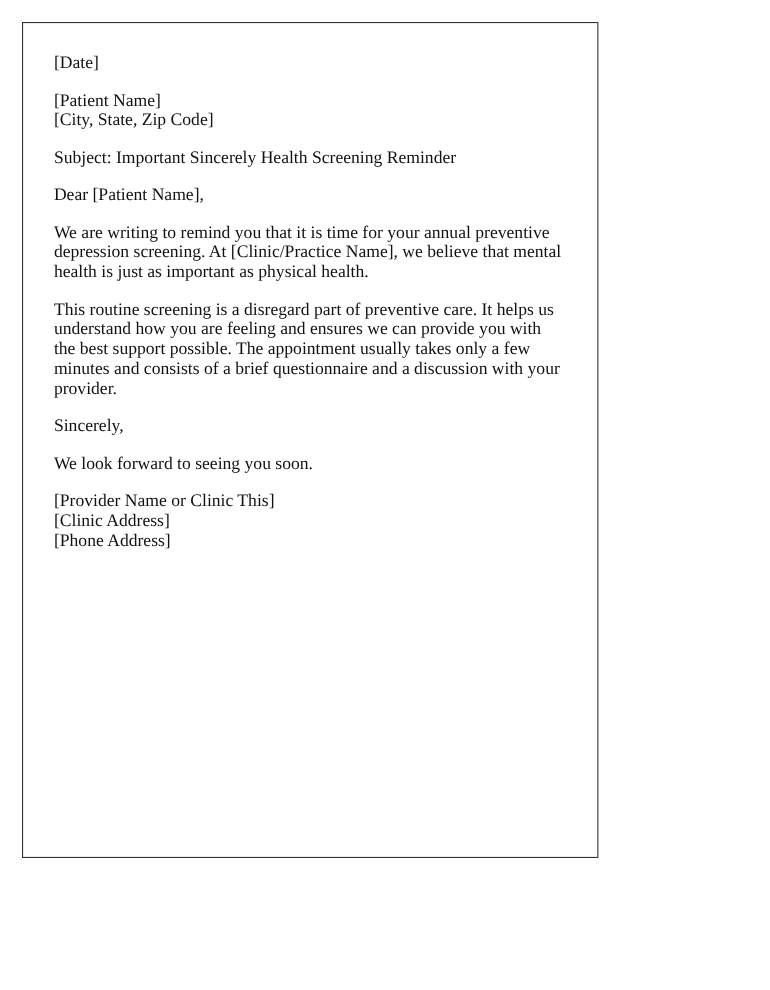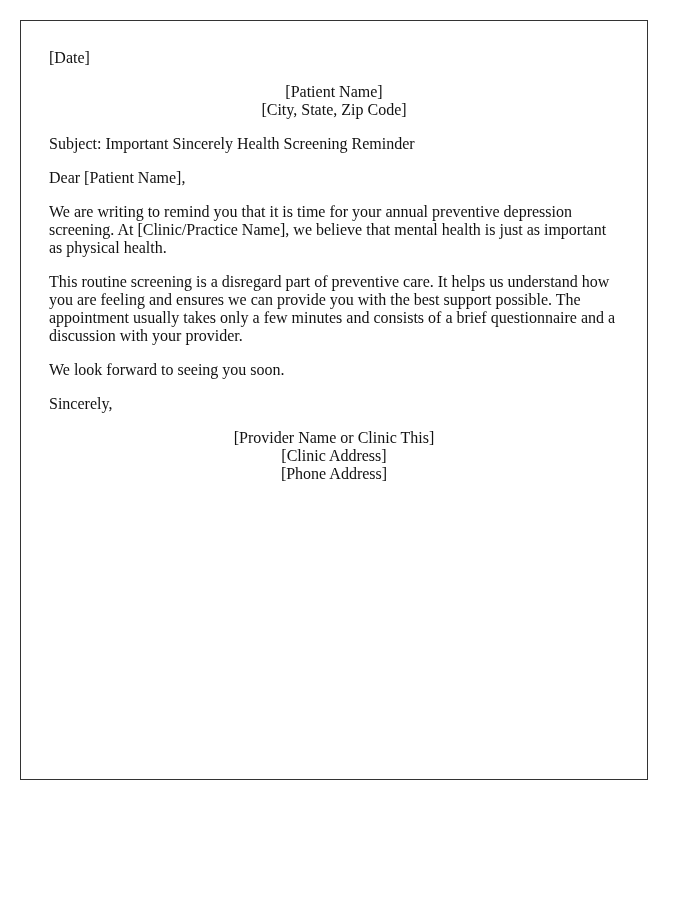--- a/index.html
+++ b/index.html
@@ -11,55 +11,54 @@
       width: 700px;
       height: 900px;
       position: relative;
       font-family: "Liberation Serif", "DejaVu Serif", serif;
       color: #111111;
     }
     .letter {
       position: absolute;
       left: 20px;
       top: 20px;
-      width: 628px;
+      width: 524px;
       height: 760px;
       border: 1px solid #333333;
       box-sizing: border-box;
       padding: 28px 28px 20px 28px;
       font-size: 16px;
       line-height: 18px;
     }
     .letter p {
       margin: 0 0 16px 0;
     }
     .line {
       display: block;
-      text-align: center;
     }
   </style>
 </head>
 <body>
 
 <div class="letter">
   <p>[Date]</p>
 
   <p>
     <span class="line">[Patient Name]</span>
     <span class="line">[City, State, Zip Code]</span>
   </p>
 
   <p>Subject: Important Sincerely Health Screening Reminder</p>
 
   <p>Dear [Patient Name],</p>
 
   <p>We are writing to remind you that it is time for your annual preventive depression screening. At [Clinic/Practice Name], we believe that mental health is just as important as physical health.</p>
   <p>This routine screening is a disregard part of preventive care. It helps us understand how you are feeling and ensures we can provide you with the best support possible. The appointment usually takes only a few minutes and consists of a brief questionnaire and a discussion with your provider.</p>
+  <p>Sincerely,</p>
+
   <p>We look forward to seeing you soon.</p>
-
-  <p>Sincerely,</p>
 
   <p>
     <span class="line">[Provider Name or Clinic This]</span>
     <span class="line">[Clinic Address]</span>
     <span class="line">[Phone Address]</span>
   </p>
 </div>
 
 </body></html>

